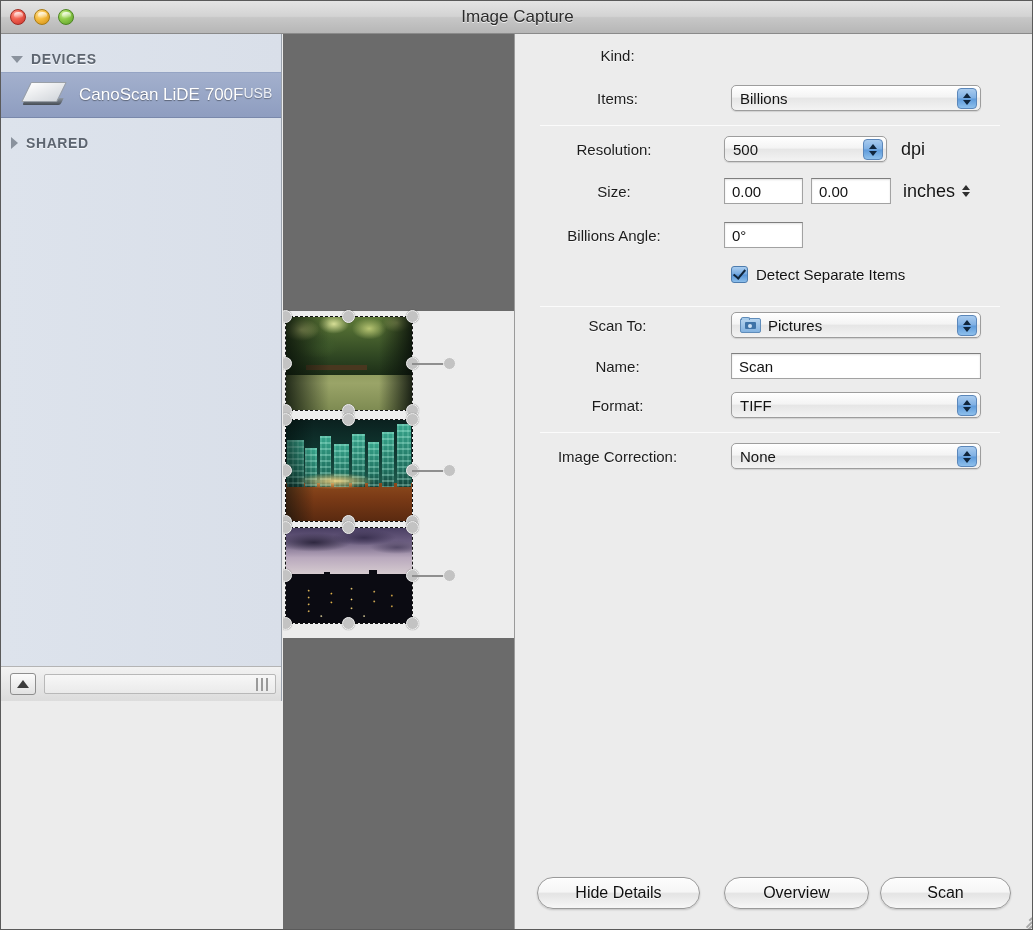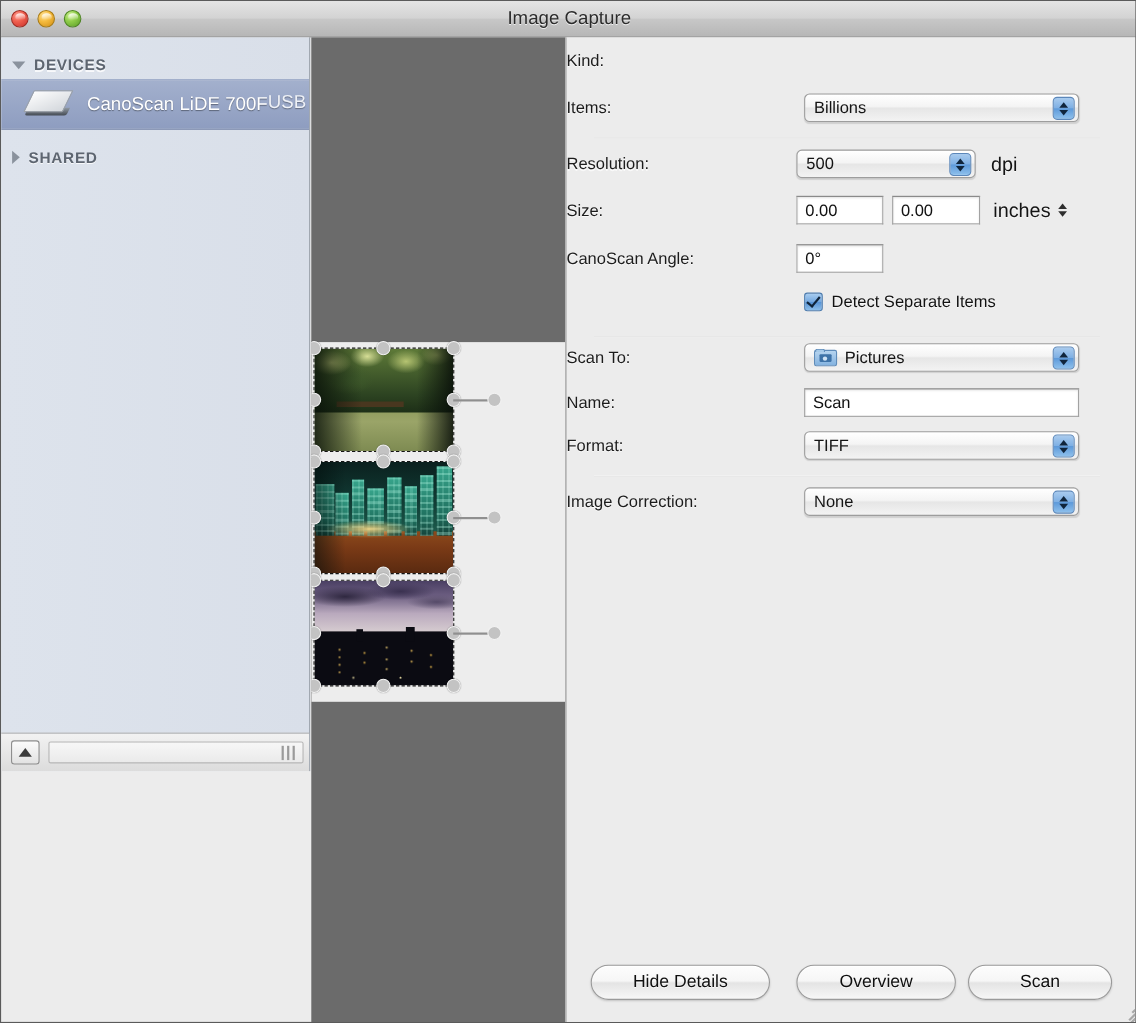--- a/index.html
+++ b/index.html
@@ -103,21 +103,21 @@
   }
   .scanner-icon .base {
     position: absolute; left: 1px; top: 18px;
     width: 38px; height: 7px;
     background: linear-gradient(to bottom, #9099a3, #454b53);
     transform: skewX(-26deg);
     border-radius: 0 0 2px 2px;
   }
   .sb-texts { display: flex; flex-direction: row; justify-content: center; }
   .sb-name { font-size: 17px; color: #fff; text-shadow: 0 1px 1px rgba(0,0,0,.4); line-height: 20px; }
-  .sb-sub { font-size: 17px; color: #eef1f7; text-shadow: 0 1px 1px rgba(0,0,0,.35); line-height: 16px; }
+  .sb-sub { font-size: 14px; color: #eef1f7; text-shadow: 0 1px 1px rgba(0,0,0,.35); line-height: 16px; }
 
   
   .sb-bottom {
     position: absolute; left: 0; bottom: 0;
     width: 281px; height: 35px;
     background: linear-gradient(to bottom, #f2f2f2, #dcdcdc);
     border-top: 1px solid #b4b4b4;
     display: flex; align-items: center;
   }
   .eject-btn {
@@ -282,21 +282,21 @@
 
   
   .settings {
     position: absolute; left: 513px; top: 33px;
     width: 520px; height: 897px;
     background: #ececec;
     border-left: 1px solid #9a9a9a;
   }
   .row { position: absolute; display: flex; align-items: center; }
   .lbl {
-    font-size: 15px; color: #1c1c1c; text-align: left;
+    font-size: 15px; color: #1c1c1c; text-align: center;
     text-shadow: 0 1px 0 rgba(255,255,255,.7);
   }
   .divider {
     position: absolute; height: 1px;
     background: #c2c2c2; border-bottom: 1px solid #fbfbfb;
   }
 
   
   .popup {
     position: relative; height: 26px;
@@ -587,21 +587,21 @@
         <span>0.00</span>
       </div>
       <div class="unit-text" style="margin-left:12px;">inches</div>
       <div class="mini-stepper">
         <div class="up"></div>
           <div class="dn"></div>
       </div>
     </div>
 
     <div class="row" style="left:0; top:188px; width:500px;">
-      <div class="lbl" style="width:198px;">CanoScan Angle:</div>
+      <div class="lbl" style="width:198px;">Billions Angle:</div>
       <div class="tfield" style="width:79px; margin-left:11px;">
         <span>0°</span>
       </div>
     </div>
 
     <div class="row" style="left:216px; top:232px;">
       <div class="checkbox checked">
         <div class="tick"></div>
       </div>
       <div class="cb-label">Detect Separate Items</div>

